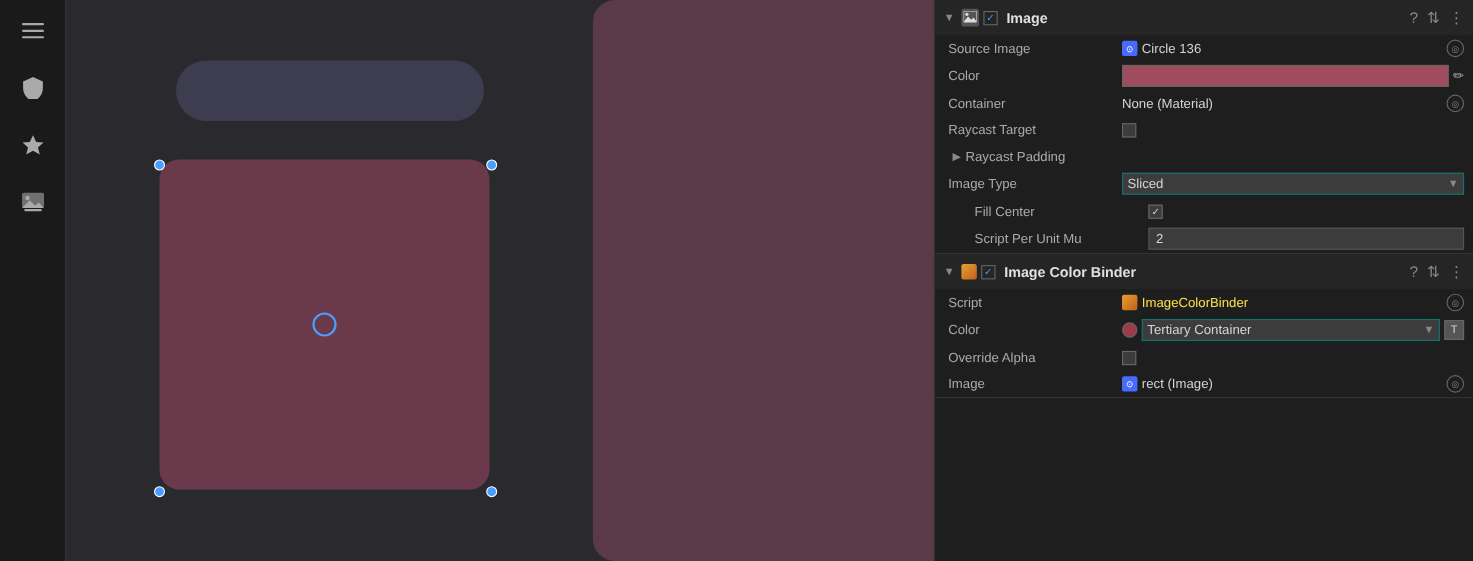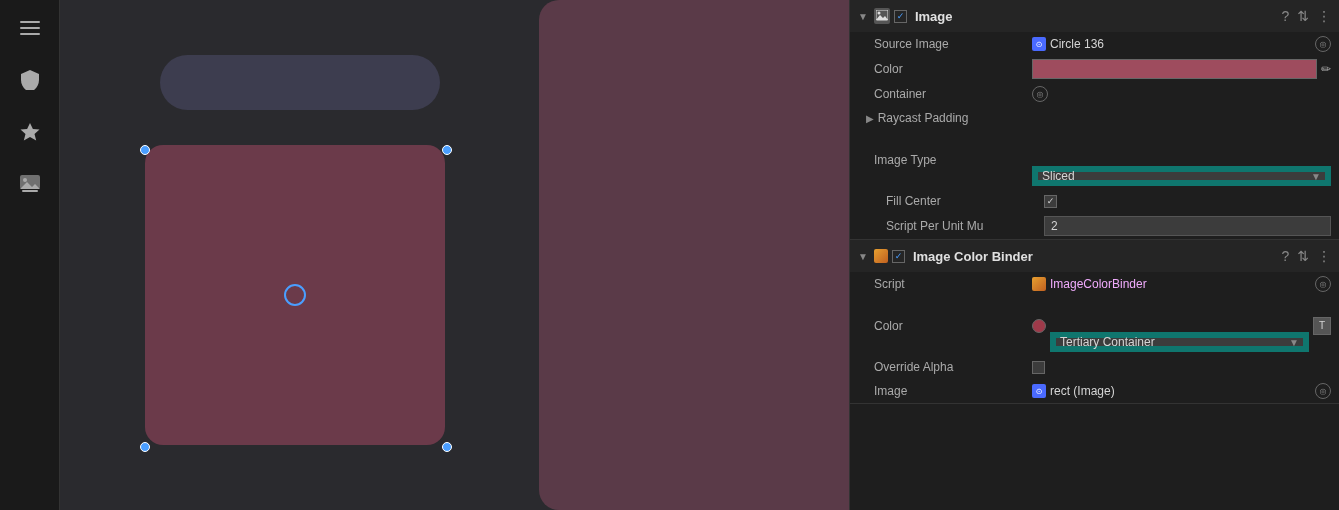--- a/index.html
+++ b/index.html
@@ -169,21 +169,21 @@
       align-items: center;
       color: #888;
       font-size: 14px;
     }
     .header-actions span { cursor: pointer; }
 
     
     .prop-row {
       display: flex;
       align-items: center;
-      padding: 3px 8px 3px 24px;
+      padding: 3px 8px 3px 12px;
       min-height: 24px;
       gap: 8px;
     }
 
     .prop-label {
       width: 150px;
       color: #aaa;
       font-size: 12px;
       flex-shrink: 0;
     }
@@ -264,30 +264,29 @@
     }
     .checkbox-prop.checked::after {
       content: '✓';
       font-size: 9px;
       color: #d4d4d4;
     }
 
     .select-field {
       flex: 1;
       background: #3c3c3c;
-      border: 6px solid #0f766e;
+      border: 1px solid #0f766e;
       color: #d4d4d4;
       font-size: 12px;
       padding: 2px 4px;
       height: 20px;
       display: flex;
       align-items: center;
       justify-content: space-between;
       cursor: pointer;
-      margin-top: 33px;
     }
     .select-arrow { color: #888; font-size: 10px; }
 
     .raycast-padding-row {
       display: flex;
       align-items: center;
       padding: 3px 8px 3px 16px;
       min-height: 24px;
     }
     .arrow-right { color: #888; font-size: 10px; margin-right: 4px; }
@@ -407,24 +406,33 @@
       <span class="prop-label">Color</span>
       <div class="prop-value">
         <div class="color-field"></div>
         <span class="pencil-icon">✏</span>
       </div>
     </div>
 
     <div class="prop-row">
       <span class="prop-label">Container</span>
       <div class="prop-value">
+        <div class="source-value">
+          <span>None (Material)</span>
+        </div>
         <div class="circle-btn">◎</div>
       </div>
     </div>
 
+    <div class="prop-row">
+      <span class="prop-label">Raycast Target</span>
+      <div class="prop-value">
+        <div class="checkbox-prop"></div>
+      </div>
+    </div>
 
     <div class="raycast-padding-row">
       <span class="arrow-right">▶</span>
       <span class="prop-label">Raycast Padding</span>
     </div>
 
 
     <div class="prop-row">
       <span class="prop-label">Image Type</span>
       <div class="prop-value">
@@ -459,21 +467,21 @@
       <div class="header-actions">
         <span>?</span>
         <span>⇅</span>
         <span>⋮</span>
       </div>
     </div>
 
     <div class="prop-row">
       <span class="prop-label">Script</span>
       <div class="prop-value">
-        <div class="source-value" style="color:#f0abfc">
+        <div class="source-value" style="color:#fde047">
           <div class="script-icon"></div>
           <span>ImageColorBinder</span>
         </div>
         <div class="circle-btn">◎</div>
       </div>
     </div>
 
     <div class="prop-row">
       <span class="prop-label">Color</span>
       <div class="prop-value">

